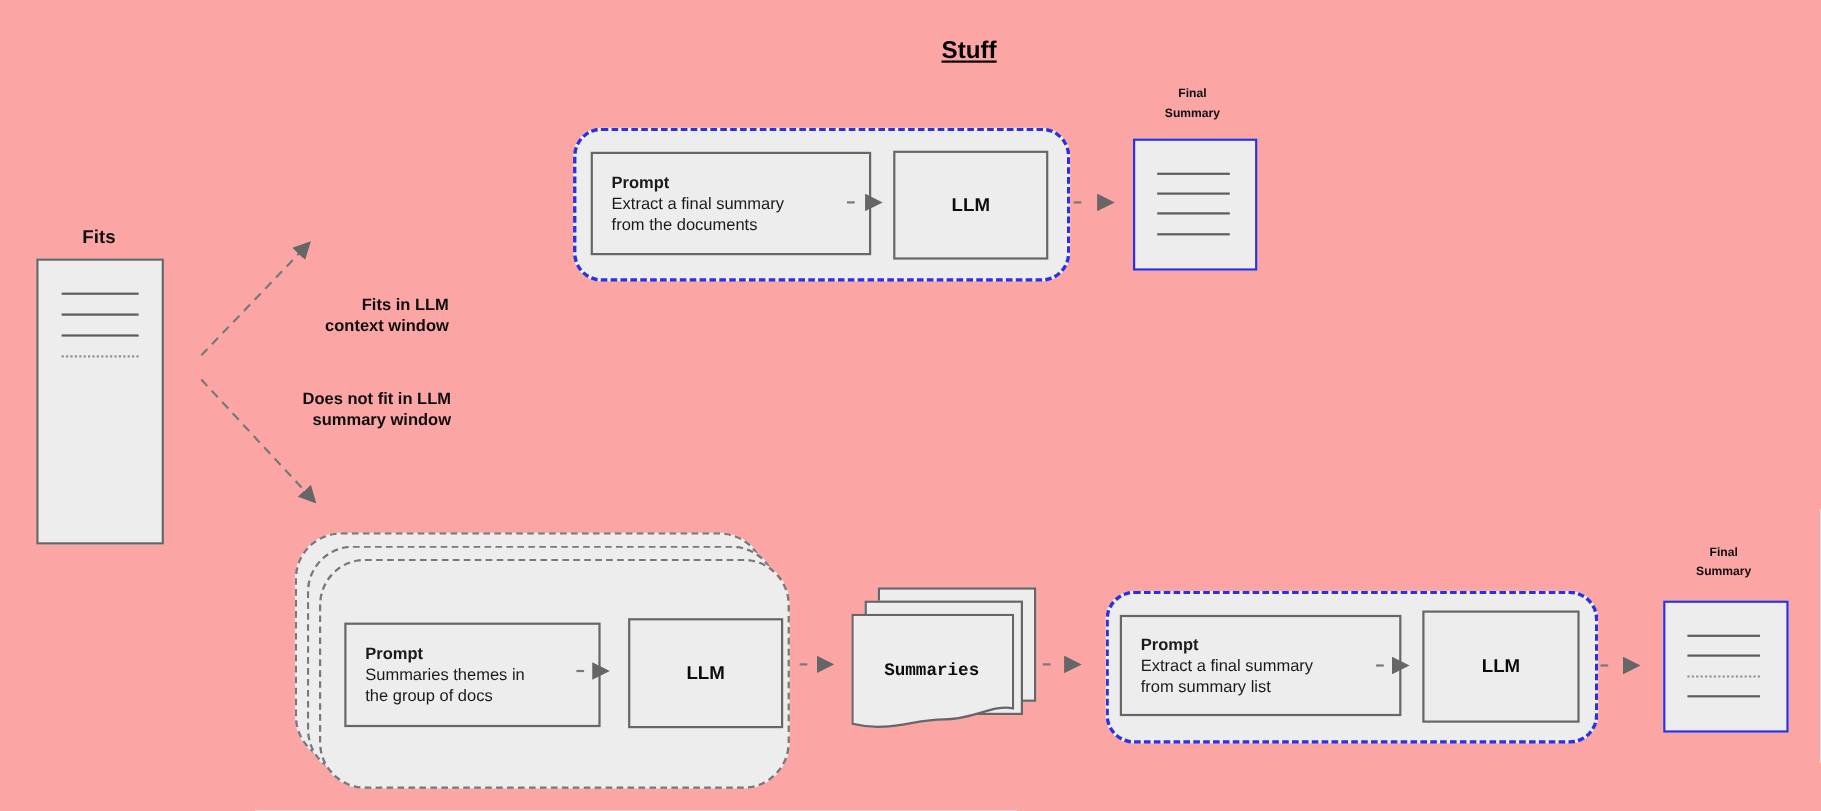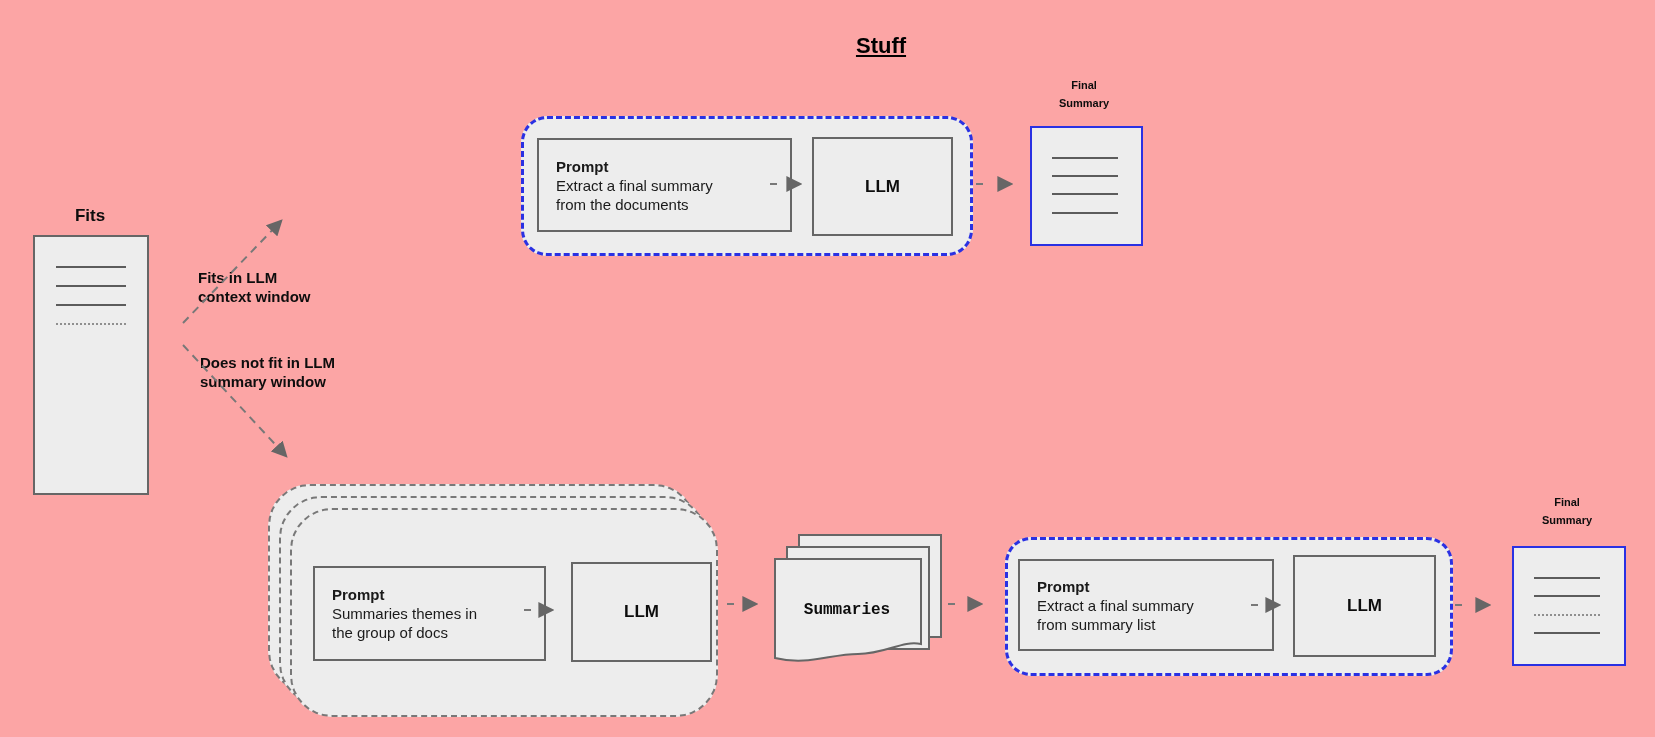--- a/index.html
+++ b/index.html
@@ -6,21 +6,21 @@
   .canvas{
     position:relative;width:1655px;height:737px;background:#fca5a5;overflow:hidden;
     font-family:"Liberation Sans",sans-serif;color:#111;
   }
   .abs{position:absolute;box-sizing:border-box;}
   .section-title{
     position:absolute;width:200px;text-align:center;font-size:22px;font-weight:bold;
     text-decoration:underline;color:#000;
   }
   .branch-label{
-    position:absolute;width:210px;text-align:left;font-size:15px;line-height:19px;
+    position:absolute;width:210px;text-align:right;font-size:15px;line-height:19px;
     font-weight:bold;white-space:pre-line;color:#0d0d0d;
   }
   .doc-box{
     position:absolute;background:var(--box-fill,#ededed);border:2px solid var(--box-border,#666);
   }
   .doc-box.blue{border:2px solid var(--accent-blue,#2a31e3);}
   .tline{position:absolute;height:2px;background:#5c5c5c;}
   .tline.dotted{height:0;background:none;border-top:2px dotted #8f8f8f;}
   .mini-label{
     position:absolute;text-align:center;font-size:11px;line-height:18px;font-weight:bold;

